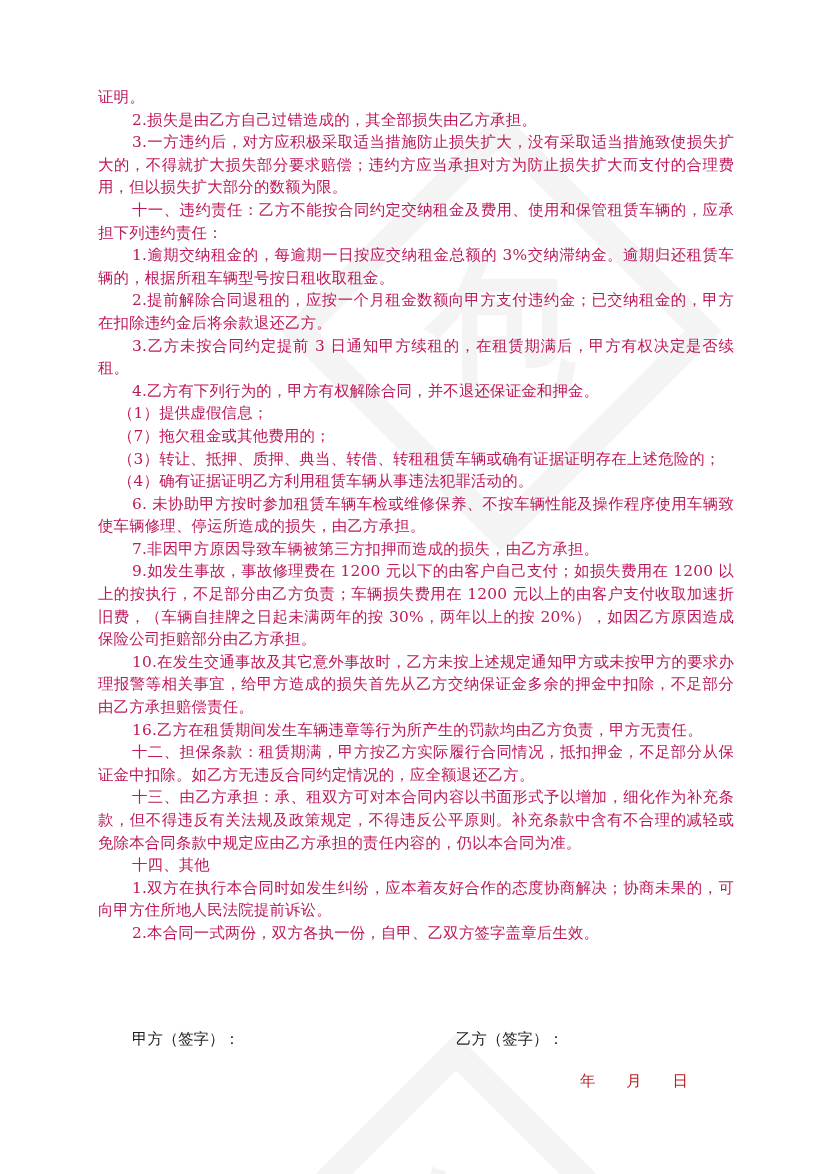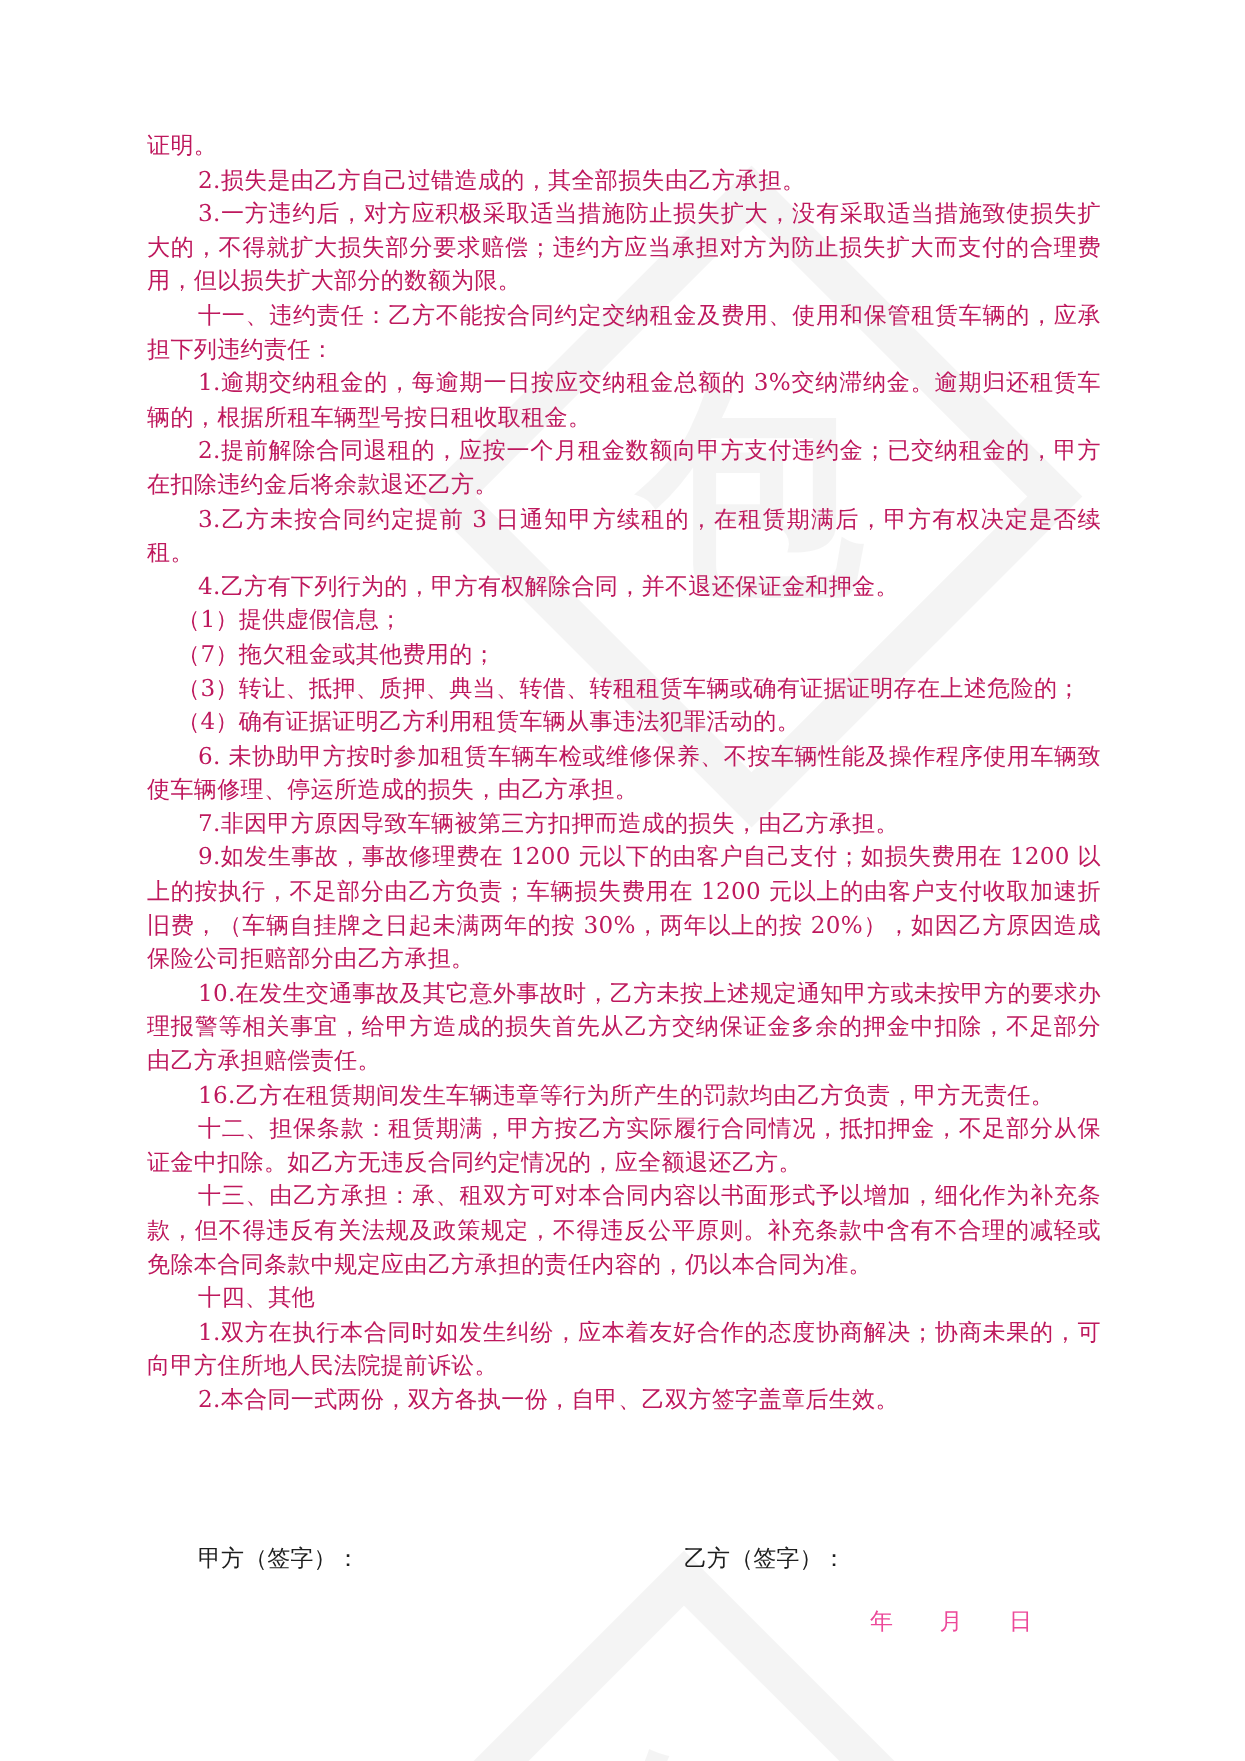--- a/index.html
+++ b/index.html
@@ -28,21 +28,21 @@
   .indent { text-indent: 34px; }
   .sub { text-indent: 20px; }
   .sign-row {
     position: absolute; top: 1029px; left: 132px; width: 600px;
     font-family: "DejaVu Serif", serif; font-size: 15.4px; color: #1e1e1e;
   }
   .sign-a { position: absolute; left: 0; }
   .sign-b { position: absolute; left: 284px; margin-left: 40px; }
   .date-row {
     position: absolute; top: 1071px; left: 580px;
-    font-family: "DejaVu Serif", serif; font-size: 15.4px; color: #ec4899;
+    font-family: "DejaVu Serif", serif; font-size: 15.4px; color: #b91c1c;
   }
   .date-row span { display: inline-block; margin-right: 26px; }
 </style>
 </head>
 <body>
 
 <div class="page">
 
   <div class="watermark" style="left:345px; top:175px; width:260px; height:260px;">
     <div class="wm-inner" style="font-size:150px;">包</div>

